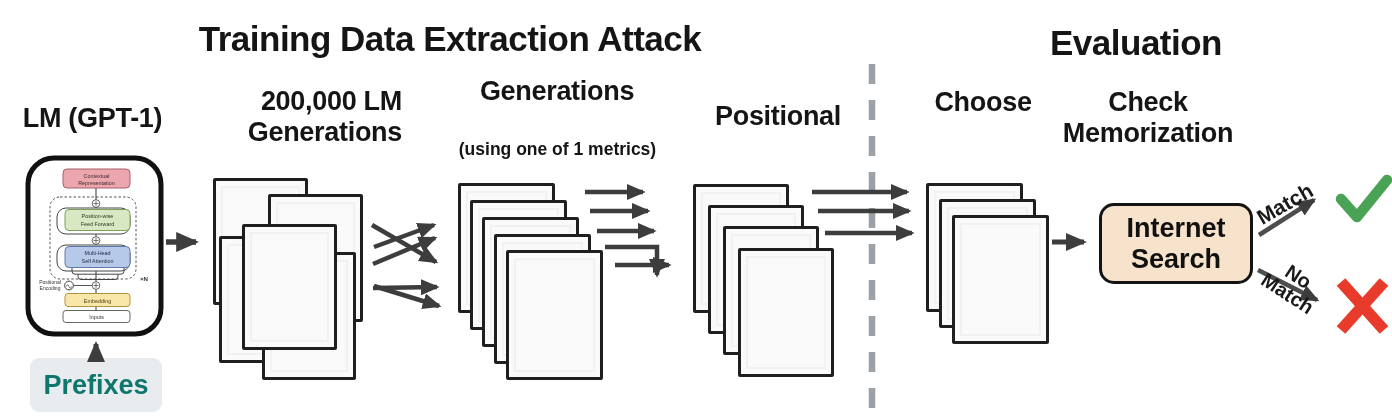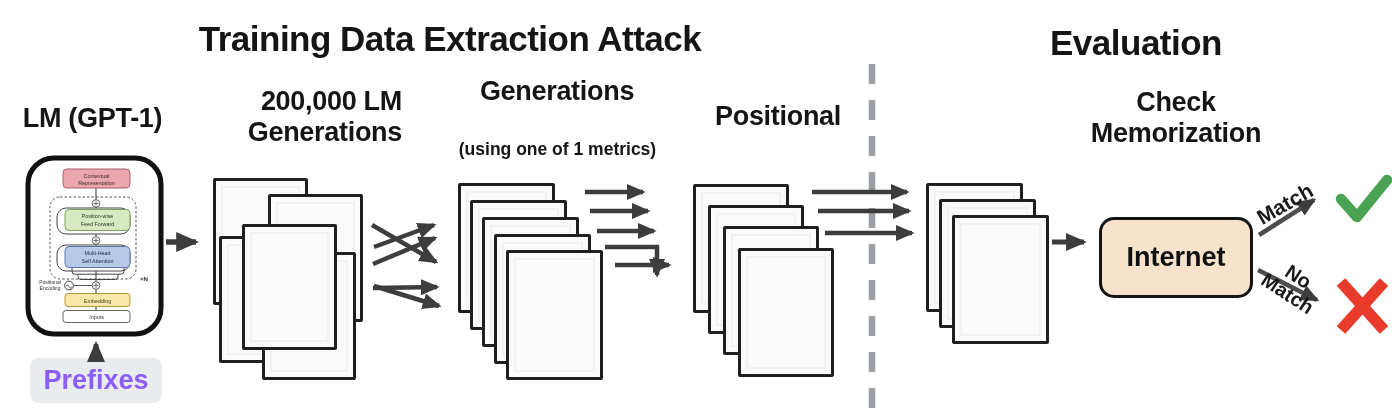--- a/index.html
+++ b/index.html
@@ -10,28 +10,28 @@
   .t-eval{left:936px;top:23px;width:400px;}
   .col-label{position:absolute;font-size:27px;font-weight:800;line-height:31px;text-align:center;
              letter-spacing:-0.3px;color:#151515;}
   .l-lm{left:10px;top:103px;width:165px;}
   .l-gen{left:222px;top:86px;width:180px;text-align:right;}
   .l-sorted{left:462px;top:76px;width:190px;}
   .l-sorted-note{position:absolute;left:430px;top:139px;width:255px;text-align:center;
                  font-size:17.5px;font-weight:700;color:#151515;}
   .l-dedup{left:688px;top:101px;width:180px;}
   .l-top{left:913px;top:87px;width:140px;}
-  .l-check{left:1058px;top:87px;width:180px;margin-left:28px;}
+  .l-check{left:1058px;top:87px;width:180px;}
   .doc{position:absolute;background:#fafafa;border:3px solid #1f1f1f;border-radius:2px;box-sizing:border-box;}
   .doc::after{content:"";position:absolute;inset:5px;border:2px solid rgba(0,0,0,0.035);}
   .lm-svg{position:absolute;left:24px;top:148px;}
-  .prefixes{position:absolute;left:30px;top:358px;width:132px;height:45px;background:#e9ecee;
+  .prefixes{position:absolute;left:30px;top:358px;width:132px;height:54px;background:#e9ecee;
             border-radius:9px;display:flex;align-items:center;justify-content:center;
-            font-size:27px;font-weight:800;color:#8b5cf6;}
-  .isearch{position:absolute;left:1099px;top:217px;width:154px;height:81px;background:#f7e3cb;
+            font-size:27px;font-weight:800;color:#0f766e;}
+  .isearch{position:absolute;left:1099px;top:203px;width:154px;height:81px;background:#f7e3cb;
            border:3.5px solid #141414;border-radius:15px;box-sizing:border-box;
            display:flex;flex-direction:column;align-items:center;justify-content:center;
            font-size:27px;font-weight:800;line-height:31px;color:#111;}
   .match-label{position:absolute;left:1245px;top:192px;width:80px;text-align:center;
                font-size:21px;font-weight:800;transform:rotate(-30deg);color:#1a1a1a;}
   .nomatch-label{position:absolute;left:1253px;top:265px;width:80px;text-align:center;
                font-size:20px;font-weight:800;line-height:20px;transform:rotate(33deg);color:#1a1a1a;}
   .overlay{position:absolute;left:0;top:0;pointer-events:none;}
   svg text{font-family:"Liberation Sans","DejaVu Sans",sans-serif;}
 </style>
@@ -47,20 +47,21 @@
   <div class="col-label l-gen">
     <div>200,000 LM</div>
     <div>Generations</div>
   </div>
   <div class="col-label l-sorted">
     <div>Generations</div>
   </div>
   <div class="l-sorted-note">(using one of 1 metrics)</div>
   <div class="col-label l-dedup">Positional</div>
   <div class="col-label l-top">
+    <div>Choose</div>
   </div>
   <div class="col-label l-check">
     <div>Check</div>
     <div>Memorization</div>
   </div>
 
   <svg class="lm-svg" width="150" height="195" viewBox="0 0 150 195">
     <rect x="4" y="10" width="133" height="176" rx="26" fill="#ffffff" stroke="#111" stroke-width="5"></rect>
     <line x1="72" y1="30" x2="72" y2="168" stroke="#555" stroke-width="1.2"></line>
 
@@ -128,20 +129,21 @@
   <div class="doc" style="left:708px;top:205px;width:96px;height:129px;z-index:2"></div>
   <div class="doc" style="left:723px;top:226px;width:96px;height:129px;z-index:3"></div>
   <div class="doc" style="left:738px;top:248px;width:96px;height:129px;z-index:4"></div>
 
   <div class="doc" style="left:926px;top:183px;width:97px;height:129px;z-index:1"></div>
   <div class="doc" style="left:939px;top:199px;width:97px;height:129px;z-index:2"></div>
   <div class="doc" style="left:952px;top:215px;width:97px;height:129px;z-index:3"></div>
 
   <div class="isearch">
     <div>Internet</div>
+    <div>Search</div>
   </div>
 
   <svg class="overlay" width="1392" height="420" viewBox="0 0 1392 420" style="z-index:6">
     <defs>
       <marker id="ah" viewBox="0 0 10 8.6" refX="8.6" refY="4.3" markerWidth="4.2" markerHeight="3.6" orient="auto" markerUnits="strokeWidth">
         <path d="M0,0 L10,4.3 L0,8.6 Z" fill="#3d3d3d"></path>
       </marker>
     </defs>
 
     <line x1="872" y1="64" x2="872" y2="424" stroke="#9aa0a4" stroke-width="6.5" stroke-dasharray="20 16"></line>

